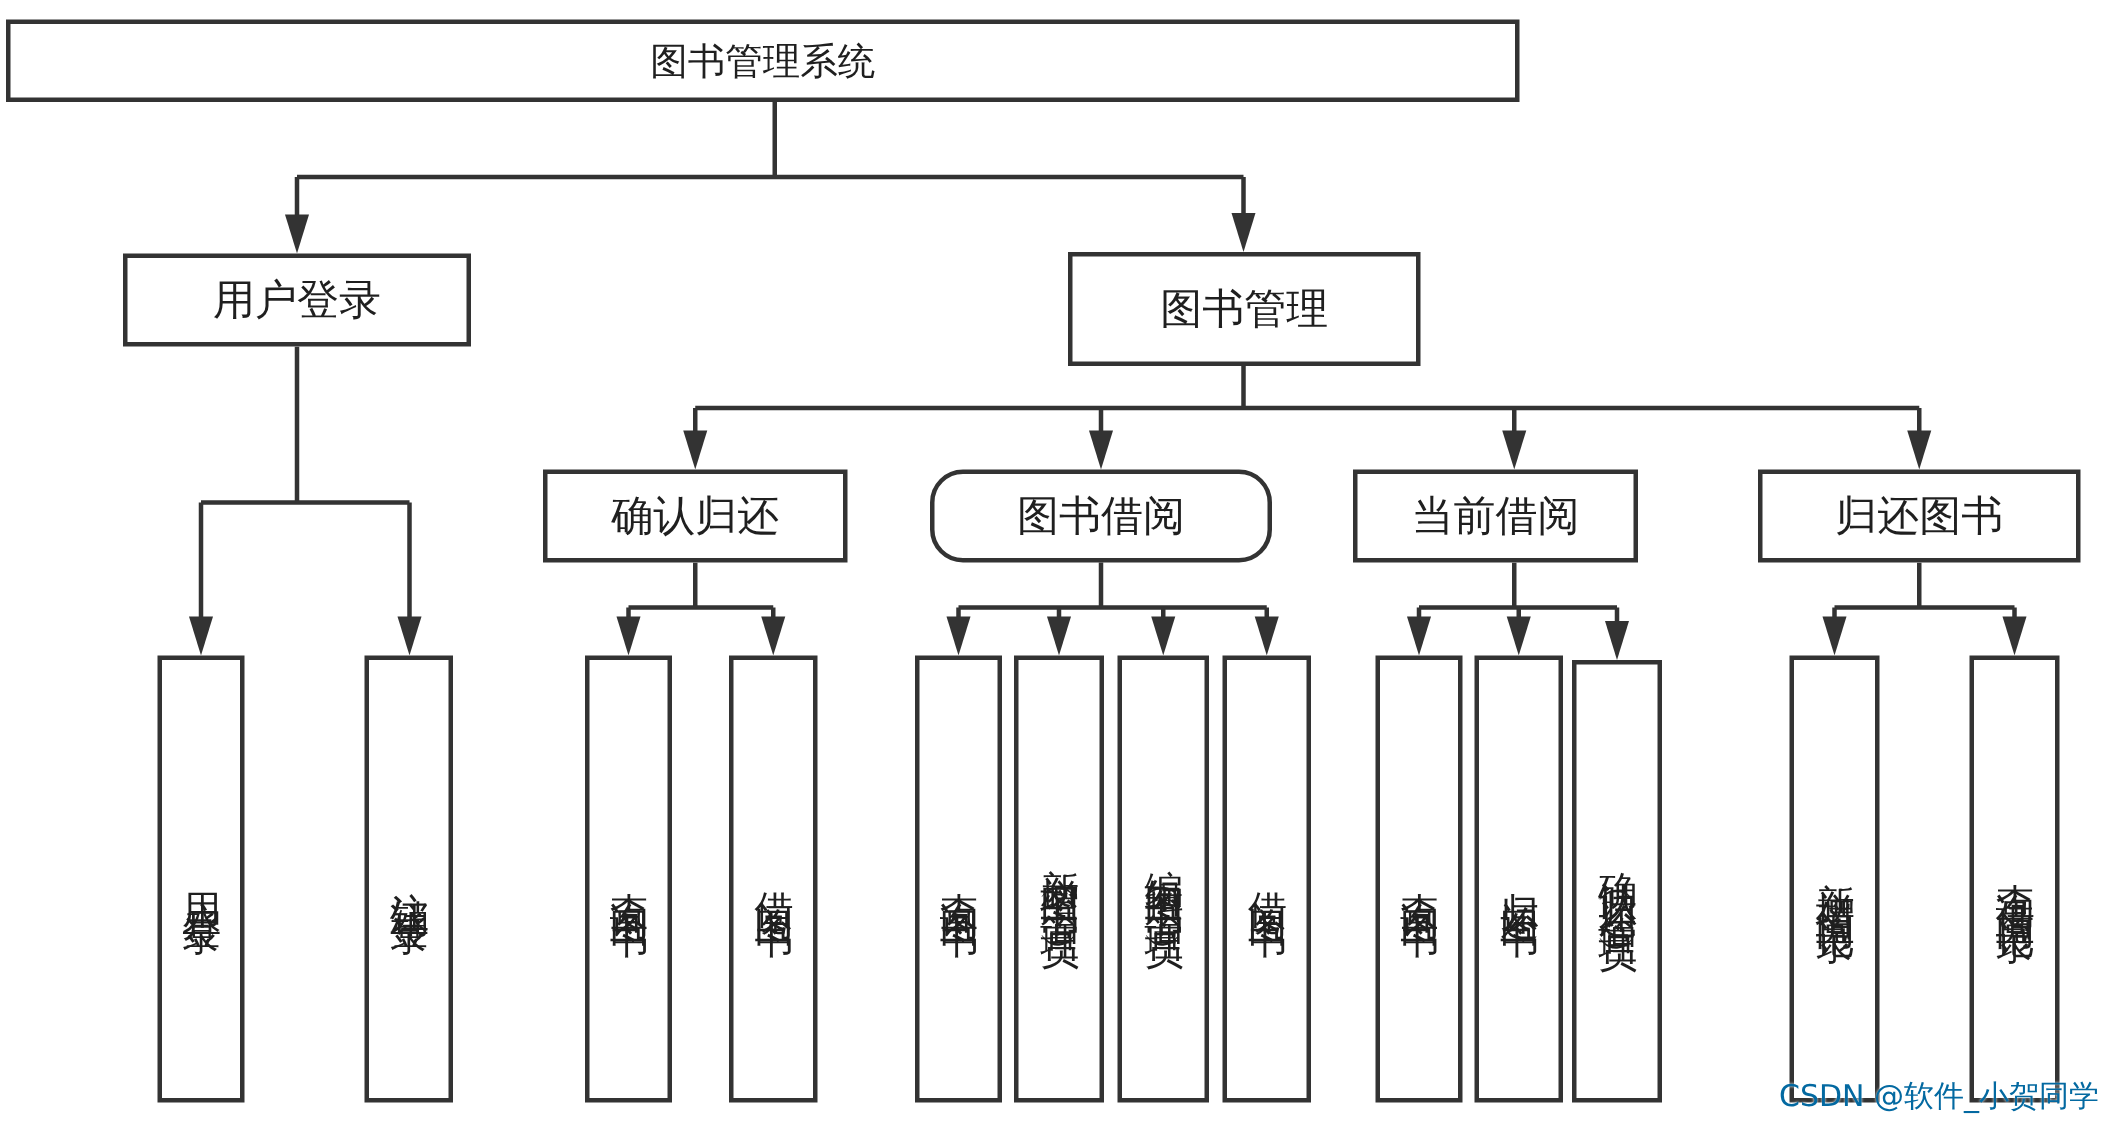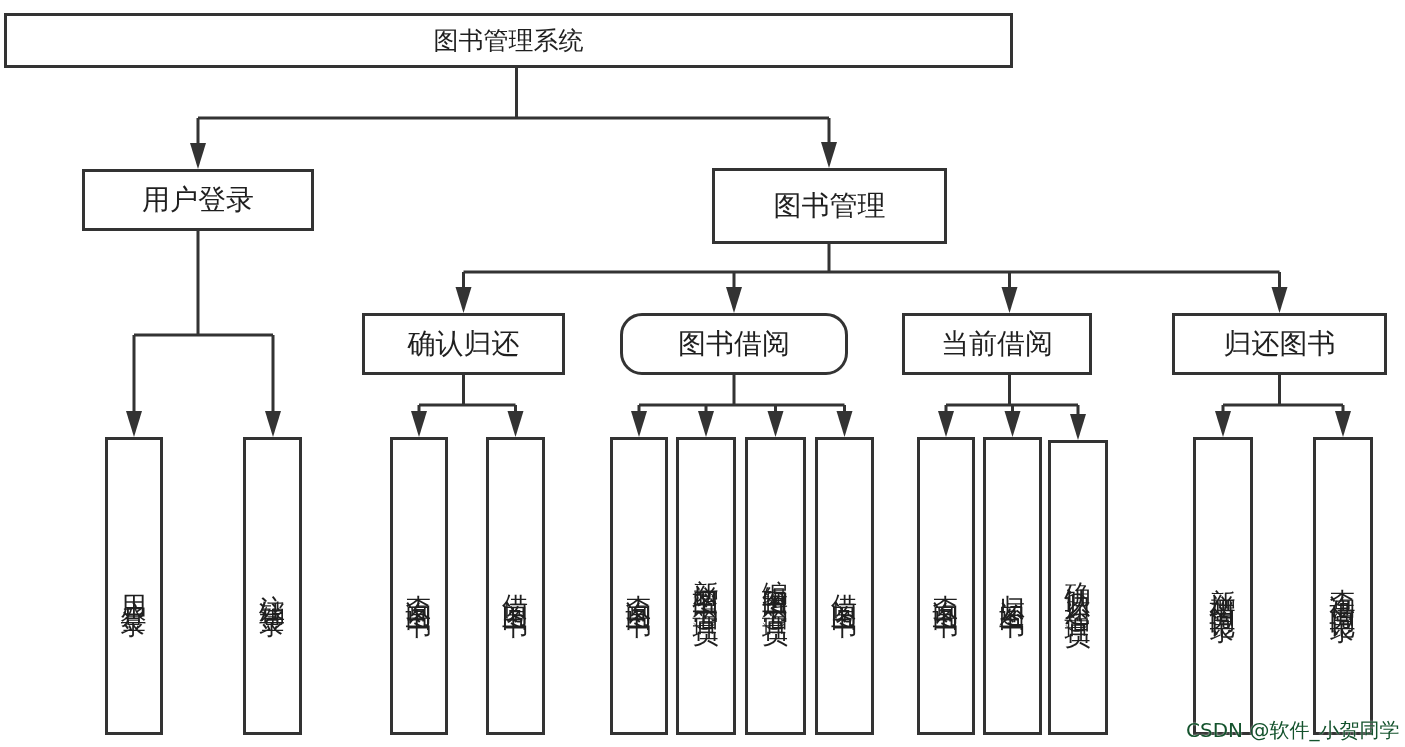--- a/index.html
+++ b/index.html
@@ -46,21 +46,21 @@
     writing-mode: vertical-rl;
     text-orientation: mixed;
     letter-spacing: 6px;
     line-height: 1;
   }
   .watermark {
     position: absolute;
     left: 1186px;
     top: 717px;
     font-size: 20px;
-    color: #14532d;
+    color: #0369a1;
     white-space: nowrap;
     text-shadow: 0 0 2px #ffffff;
     z-index: 5;
   }
 </style>
 </head>
 <body>
 
 <div id="canvas">
 

